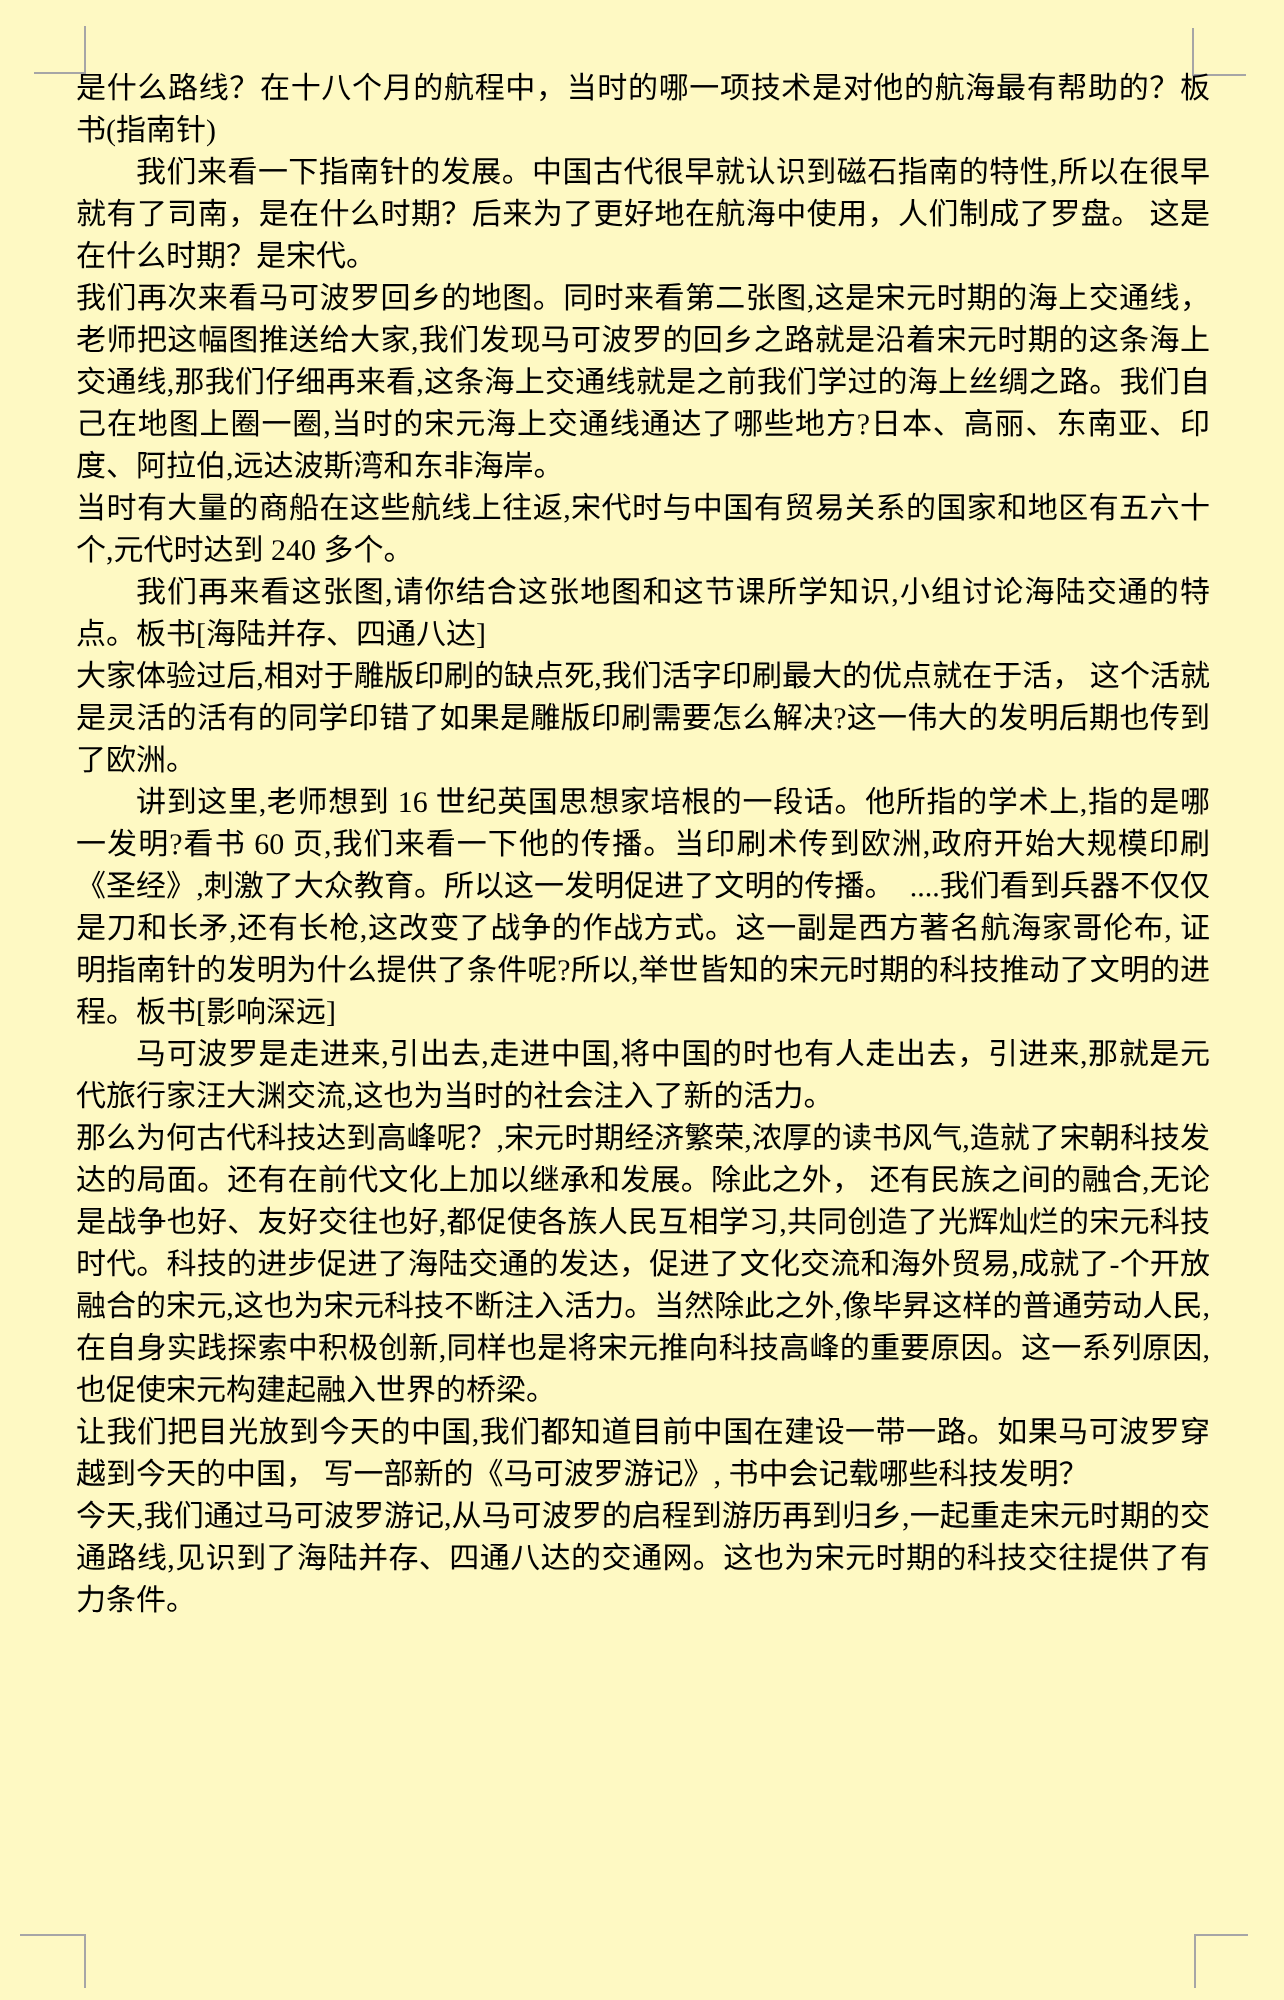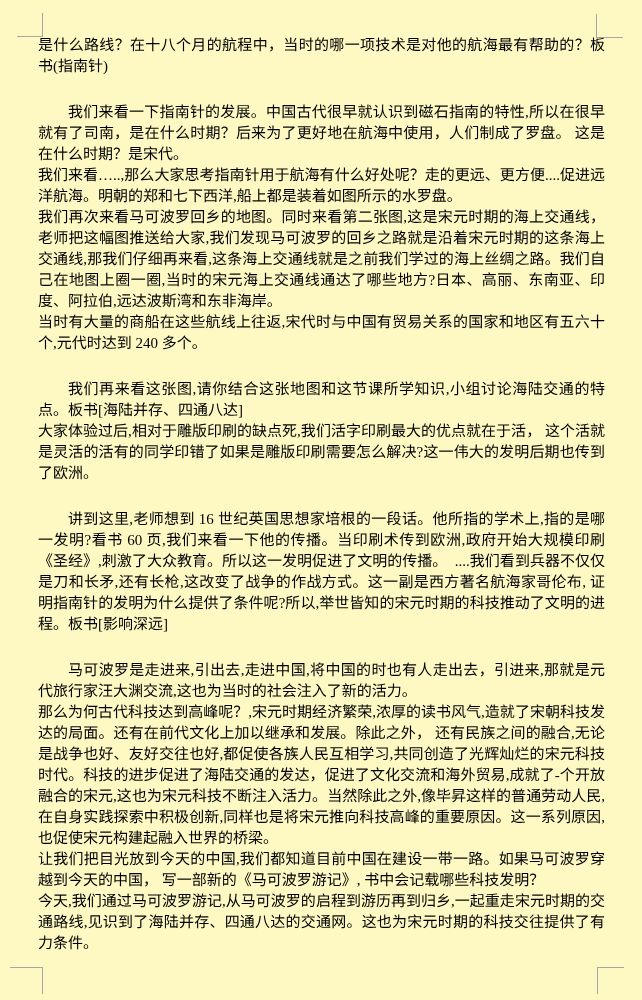--- a/index.html
+++ b/index.html
@@ -51,35 +51,33 @@
   }
   .para {
     margin: 0;
     padding: 0;
     text-align: justify;
     text-justify: inter-ideograph;
     word-break: break-all;
   }
   .para.indent {
     text-indent: 2em;
-    margin-top: 25px;
   }
 </style>
 </head>
 <body>
 
 <div class="page">
   <div class="crop crop-tl"></div>
   <div class="crop crop-tr"></div>
   <div class="crop crop-bl"></div>
   <div class="crop crop-br"></div>
   <div class="doc-body">
       <p class="para">是什么路线？在十八个月的航程中，当时的哪一项技术是对他的航海最有帮助的？板书(指南针)</p>
       <p class="para indent">我们来看一下指南针的发展。中国古代很早就认识到磁石指南的特性,所以在很早就有了司南，是在什么时期？后来为了更好地在航海中使用，人们制成了罗盘。 这是在什么时期？是宋代。</p>
-      <p class="para">我们来看…..,那么大家思考指南针用于航海有什么好处呢？走的更远、更方便....促进远洋航海。明朝的郑和七下西洋,船上都是装着如图所示的水罗盘。</p>
       <p class="para">我们再次来看马可波罗回乡的地图。同时来看第二张图,这是宋元时期的海上交通线，老师把这幅图推送给大家,我们发现马可波罗的回乡之路就是沿着宋元时期的这条海上交通线,那我们仔细再来看,这条海上交通线就是之前我们学过的海上丝绸之路。我们自己在地图上圈一圈,当时的宋元海上交通线通达了哪些地方?日本、高丽、东南亚、印度、阿拉伯,远达波斯湾和东非海岸。</p>
       <p class="para">当时有大量的商船在这些航线上往返,宋代时与中国有贸易关系的国家和地区有五六十个,元代时达到 240 多个。</p>
       <p class="para indent">我们再来看这张图,请你结合这张地图和这节课所学知识,小组讨论海陆交通的特点。板书[海陆并存、四通八达]</p>
       <p class="para">大家体验过后,相对于雕版印刷的缺点死,我们活字印刷最大的优点就在于活， 这个活就是灵活的活有的同学印错了如果是雕版印刷需要怎么解决?这一伟大的发明后期也传到了欧洲。</p>
       <p class="para indent">讲到这里,老师想到 16 世纪英国思想家培根的一段话。他所指的学术上,指的是哪一发明?看书 60 页,我们来看一下他的传播。当印刷术传到欧洲,政府开始大规模印刷《圣经》,刺激了大众教育。所以这一发明促进了文明的传播。　....我们看到兵器不仅仅是刀和长矛,还有长枪,这改变了战争的作战方式。这一副是西方著名航海家哥伦布, 证明指南针的发明为什么提供了条件呢?所以,举世皆知的宋元时期的科技推动了文明的进程。板书[影响深远]</p>
       <p class="para indent">马可波罗是走进来,引出去,走进中国,将中国的时也有人走出去，引进来,那就是元代旅行家汪大渊交流,这也为当时的社会注入了新的活力。</p>
       <p class="para">那么为何古代科技达到高峰呢？,宋元时期经济繁荣,浓厚的读书风气,造就了宋朝科技发达的局面。还有在前代文化上加以继承和发展。除此之外， 还有民族之间的融合,无论是战争也好、友好交往也好,都促使各族人民互相学习,共同创造了光辉灿烂的宋元科技时代。科技的进步促进了海陆交通的发达，促进了文化交流和海外贸易,成就了-个开放融合的宋元,这也为宋元科技不断注入活力。当然除此之外,像毕昇这样的普通劳动人民,在自身实践探索中积极创新,同样也是将宋元推向科技高峰的重要原因。这一系列原因,也促使宋元构建起融入世界的桥梁。</p>
       <p class="para">让我们把目光放到今天的中国,我们都知道目前中国在建设一带一路。如果马可波罗穿越到今天的中国， 写一部新的《马可波罗游记》, 书中会记载哪些科技发明？</p>
       <p class="para">今天,我们通过马可波罗游记,从马可波罗的启程到游历再到归乡,一起重走宋元时期的交通路线,见识到了海陆并存、四通八达的交通网。这也为宋元时期的科技交往提供了有力条件。</p>
     </div>

